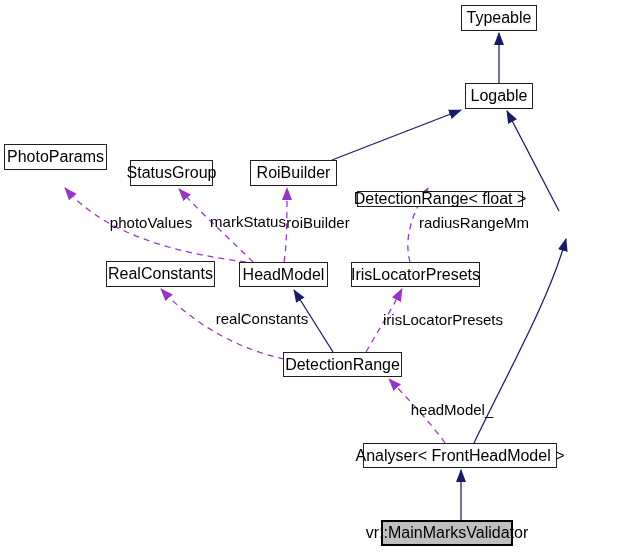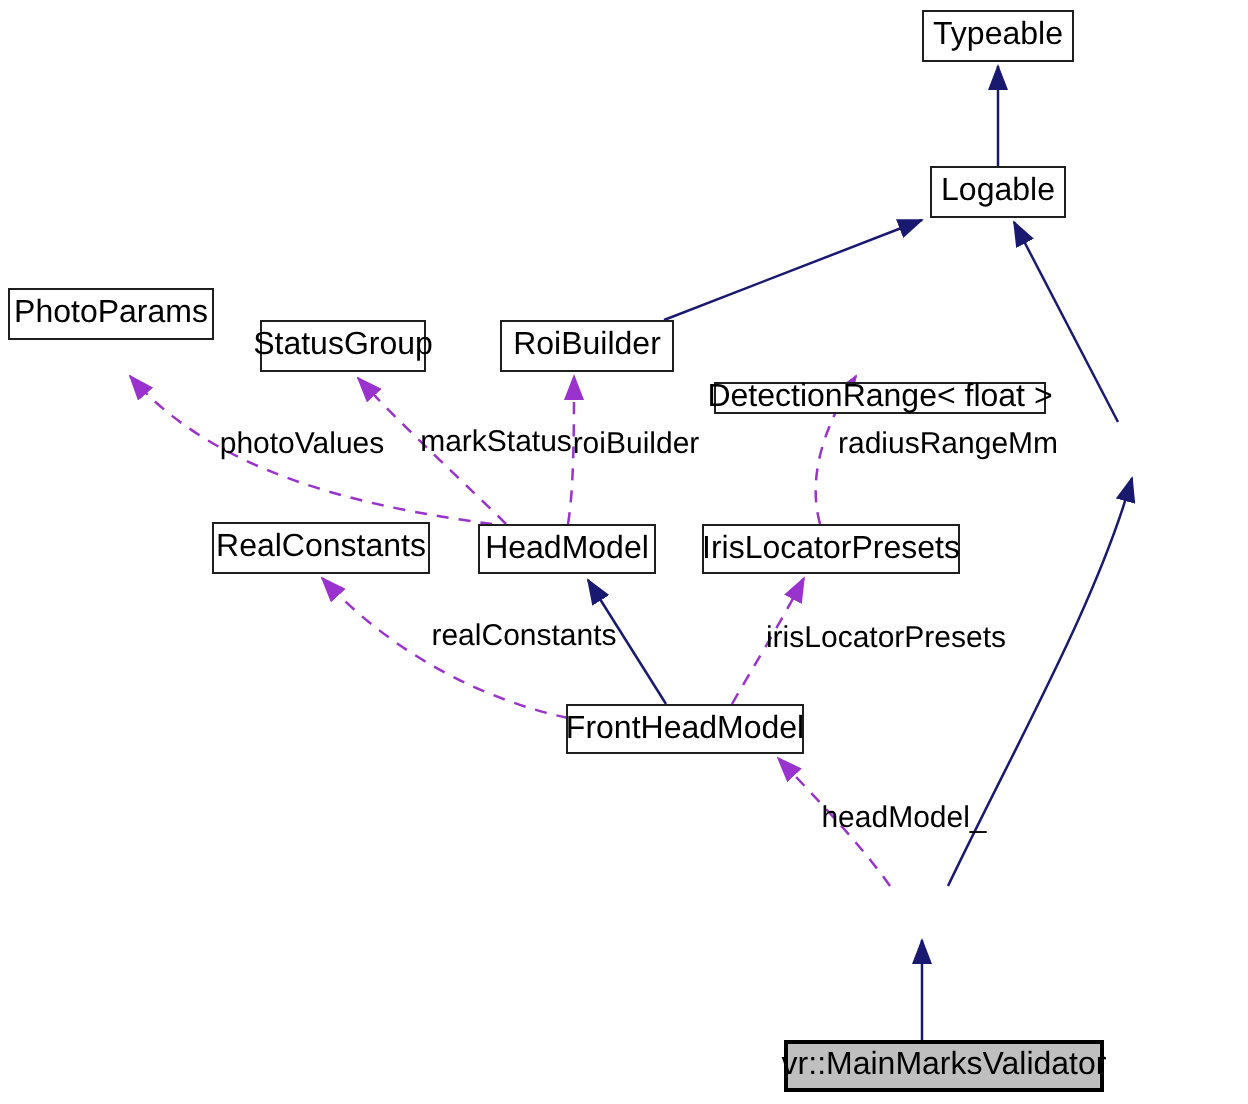--- a/index.html
+++ b/index.html
@@ -82,15 +82,16 @@
     <div class="edge-label" style="left: 452px; top: 409px;">headModel_</div>
     <div class="node" style="left: 461px; top: 5px; width: 76px; height: 26px;">Typeable</div>
     <div class="node" style="left: 465px; top: 83px; width: 68px; height: 26px;">Logable</div>
     <div class="node" style="left: 4px; top: 144px; width: 103px; height: 26px;">PhotoParams</div>
     <div class="node" style="left: 130px; top: 160px; width: 83px; height: 26px;">StatusGroup</div>
     <div class="node" style="left: 250px; top: 160px; width: 87px; height: 26px;">RoiBuilder</div>
     <div class="node" style="left: 357px; top: 160px; width: 166px; height: 16px; margin-top: 31px;">DetectionRange&lt; float &gt;</div>
     <div class="node" style="left: 106px; top: 261px; width: 109px; height: 26px;">RealConstants</div>
     <div class="node" style="left: 239px; top: 262px; width: 89px; height: 25px;">HeadModel</div>
     <div class="node" style="left: 351px; top: 262px; width: 129px; height: 25px;">IrisLocatorPresets</div>
-    <div class="node" style="left: 283px; top: 352px; width: 119px; height: 25px;">FrontHeadModel</div>
-    <div class="node node-main" style="left: 392px; top: 520px; width: 160px; height: 26px;">vr::MainMarksValidator</div>
+    <div class="node" style="left: 283px; top: 352px; width: 119px; height: 25px;">DetectionRange</div>
+    <div class="node" style="left: 363px; top: 443px; width: 194px; height: 25px;">Analyser&lt; FrontHeadModel &gt;</div>
+    <div class="node node-main" style="left: 381px; top: 520px; width: 132px; height: 26px;">vr::MainMarksValidator</div>
   </div>
 
 </body></html>

